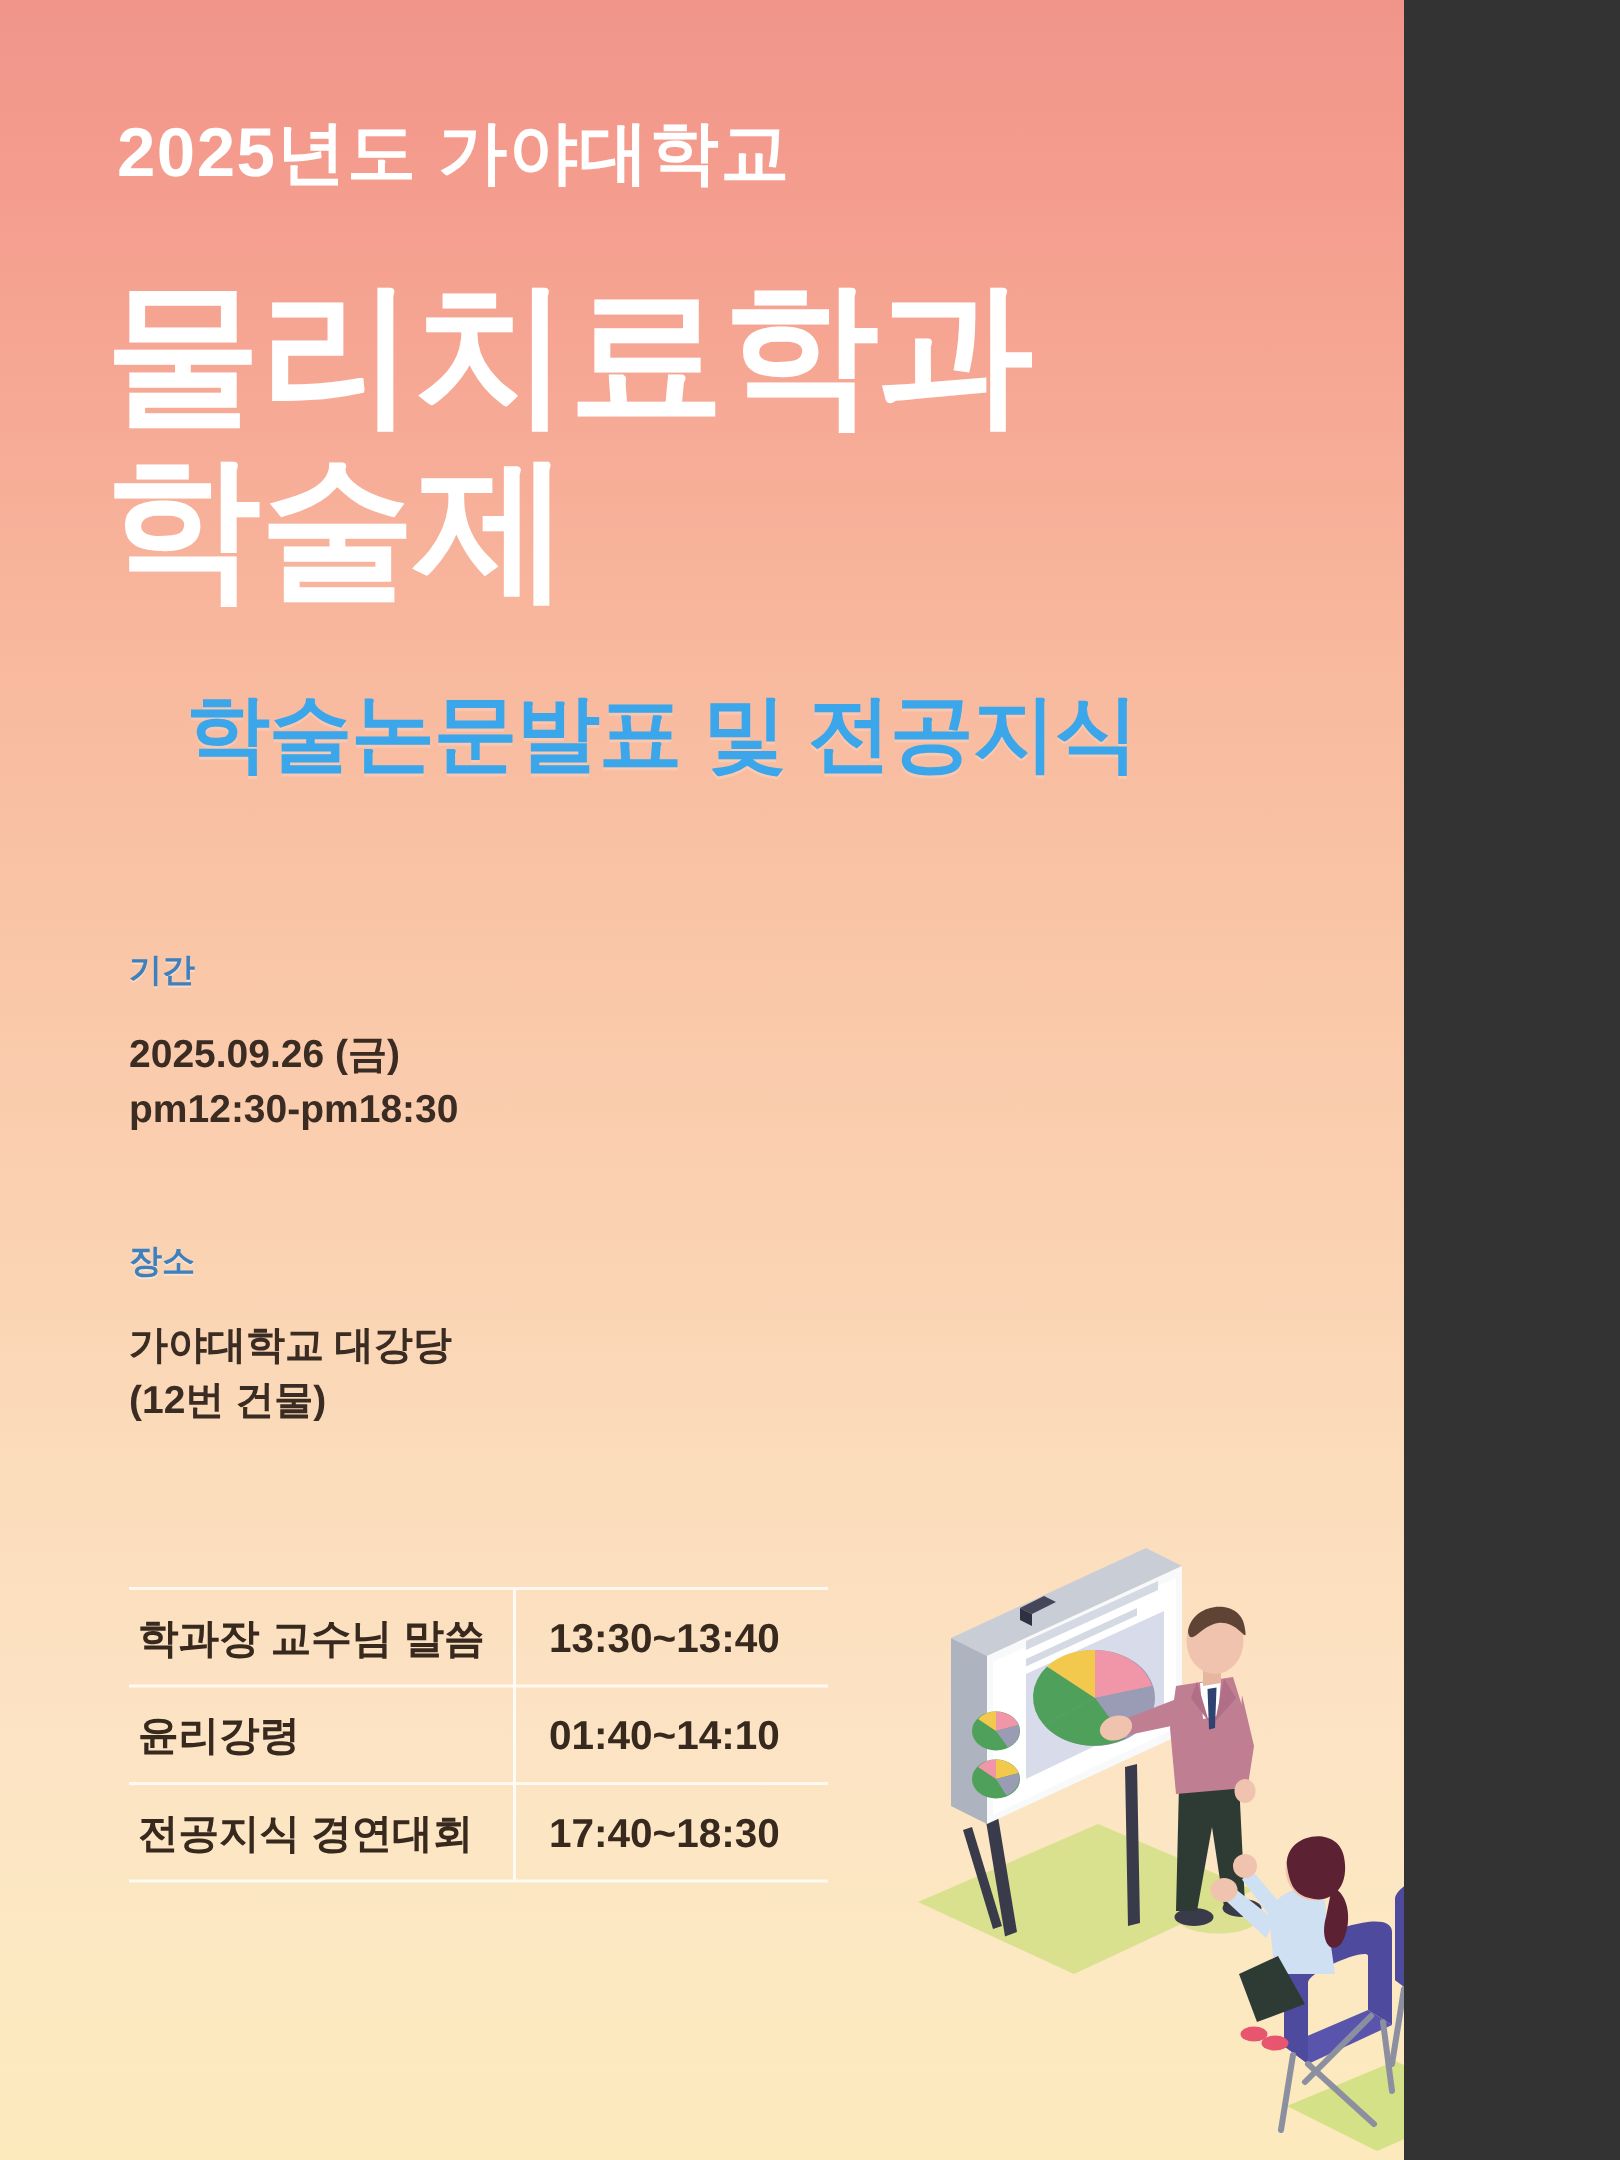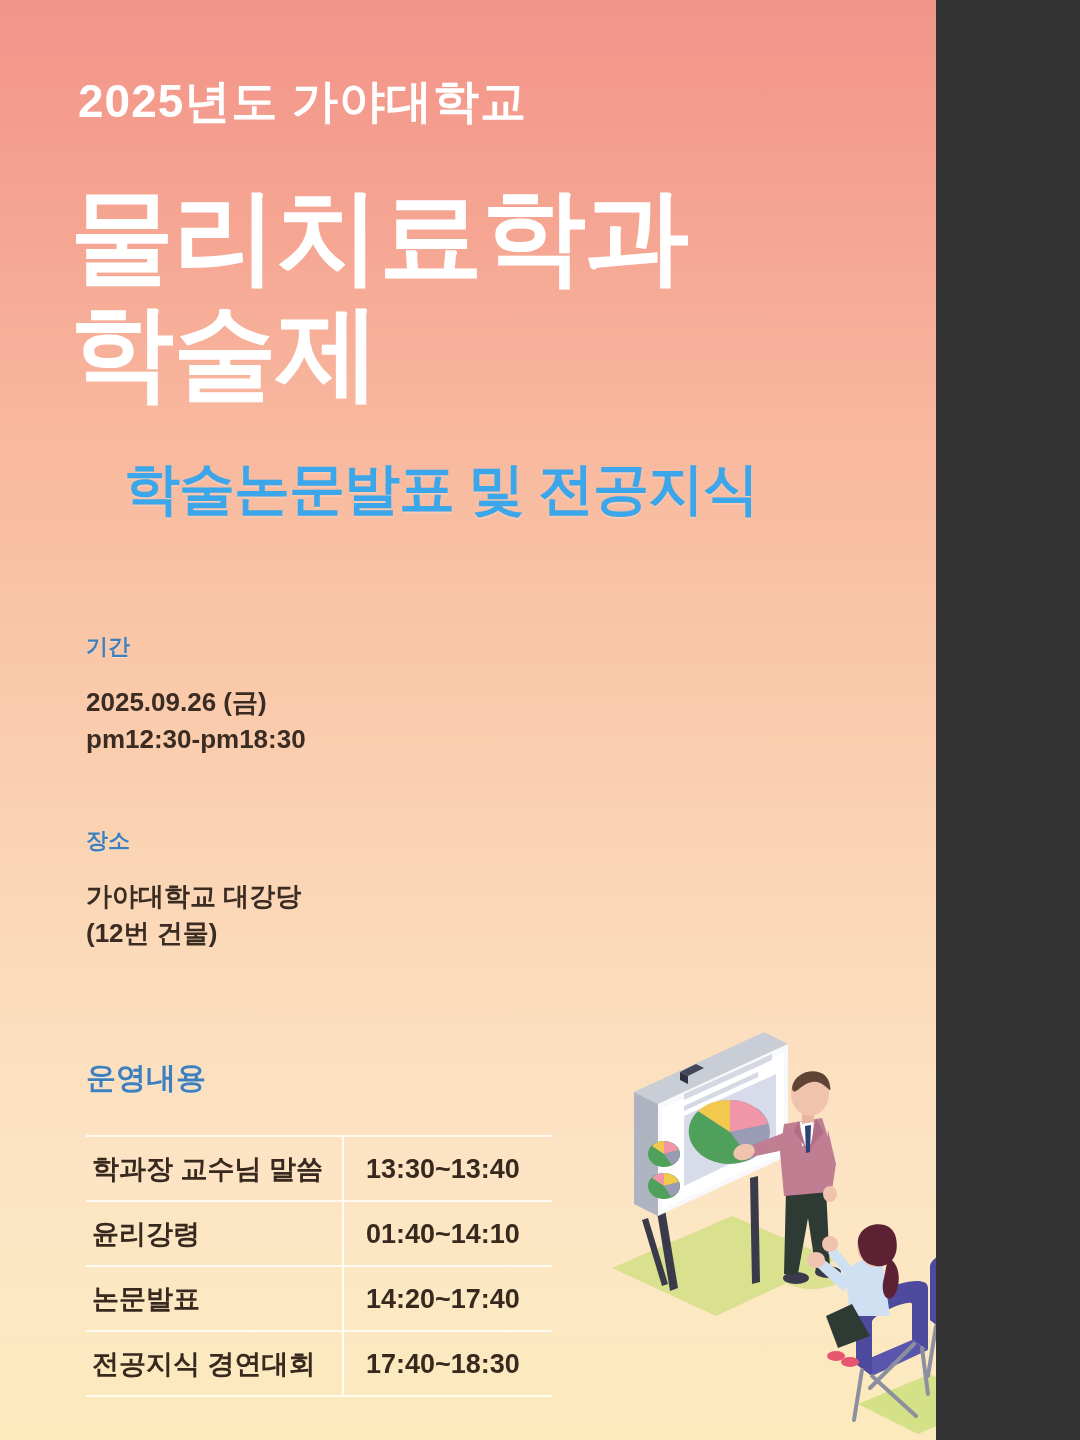--- a/index.html
+++ b/index.html
@@ -146,36 +146,31 @@
     <div class="info-text">pm12:30-pm18:30</div>
   </div>
 
   <div class="info-block" id="block-venue">
     <div class="info-label">장소</div>
     <div class="info-text">가야대학교 대강당</div>
     <div class="info-text">(12번 건물)</div>
   </div>
 
   <div id="block-schedule">
-    <div class="schedule-label">운영내용</div>
     <table class="schedule">
       <tbody>
         <tr>
           <td class="activity">학과장 교수님 말씀</td>
           <td class="time">13:30~13:40</td>
         </tr>
         <tr>
           <td class="activity">윤리강령</td>
           <td class="time">01:40~14:10</td>
         </tr>
         <tr>
-          <td class="activity">논문발표</td>
-          <td class="time">14:20~17:40</td>
-        </tr>
-        <tr>
           <td class="activity">전공지식 경연대회</td>
           <td class="time">17:40~18:30</td>
         </tr>
       </tbody>
     </table>
   </div>
 
   <div id="illustration">
     <svg viewBox="0 0 480 420" xmlns="http://www.w3.org/2000/svg">
 

